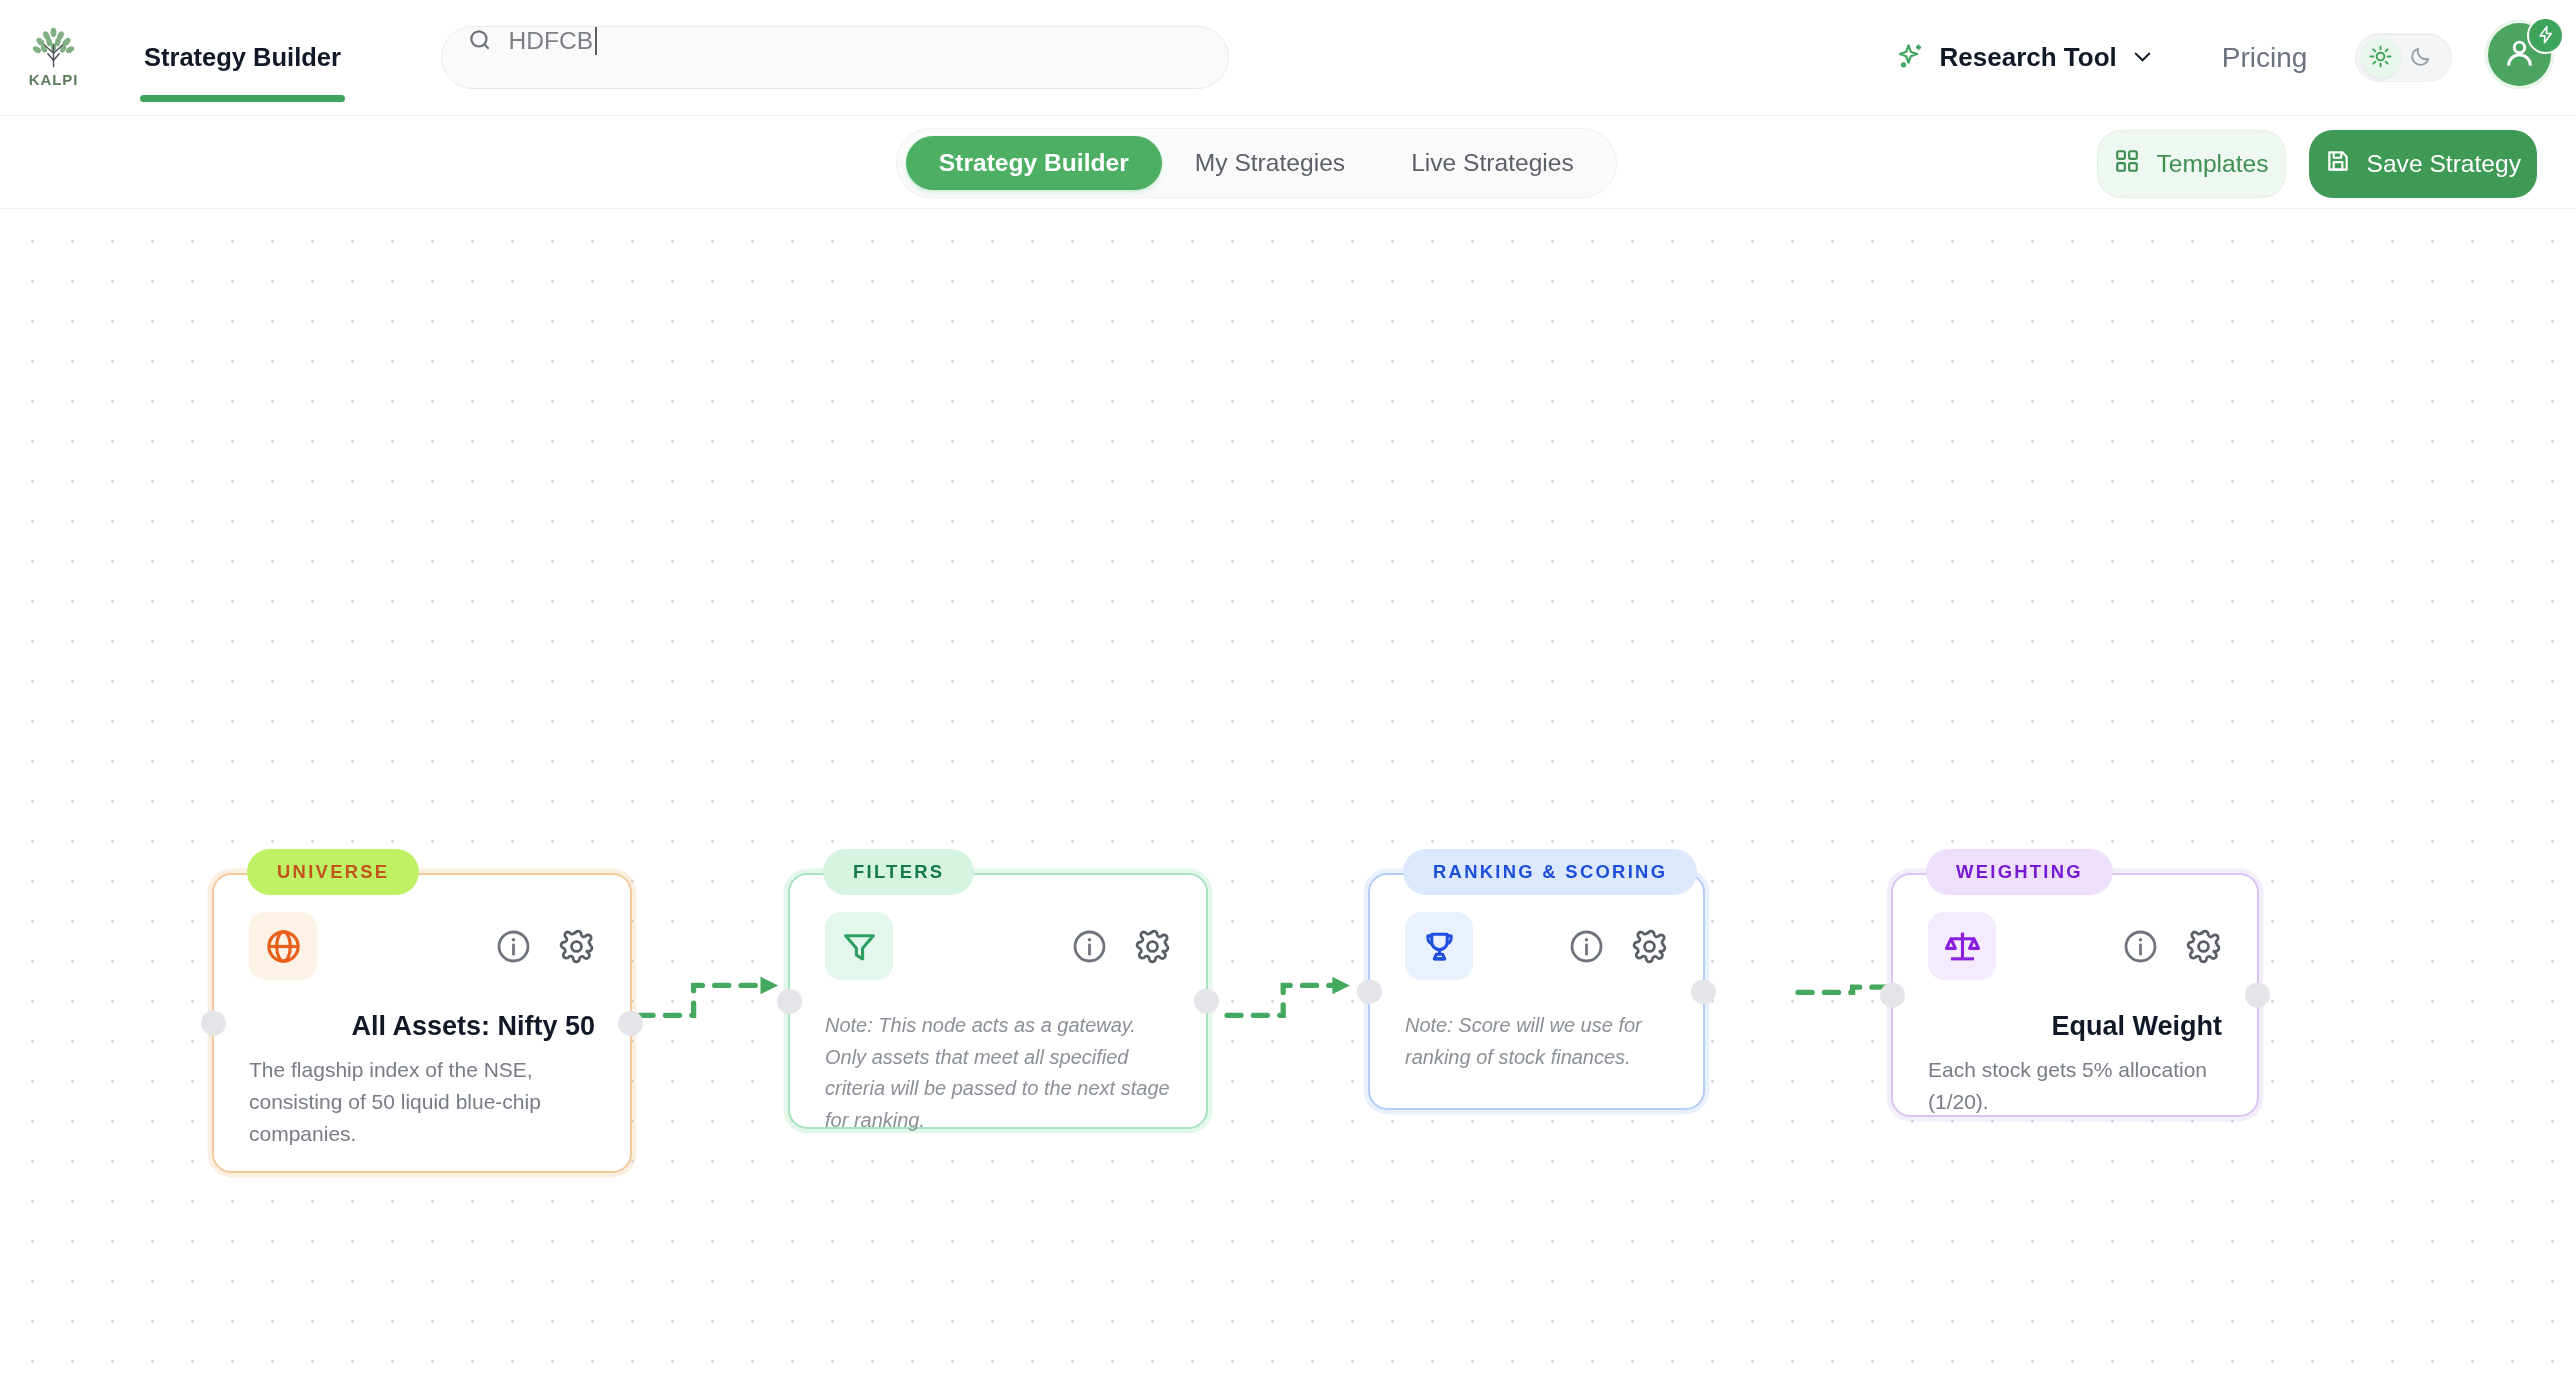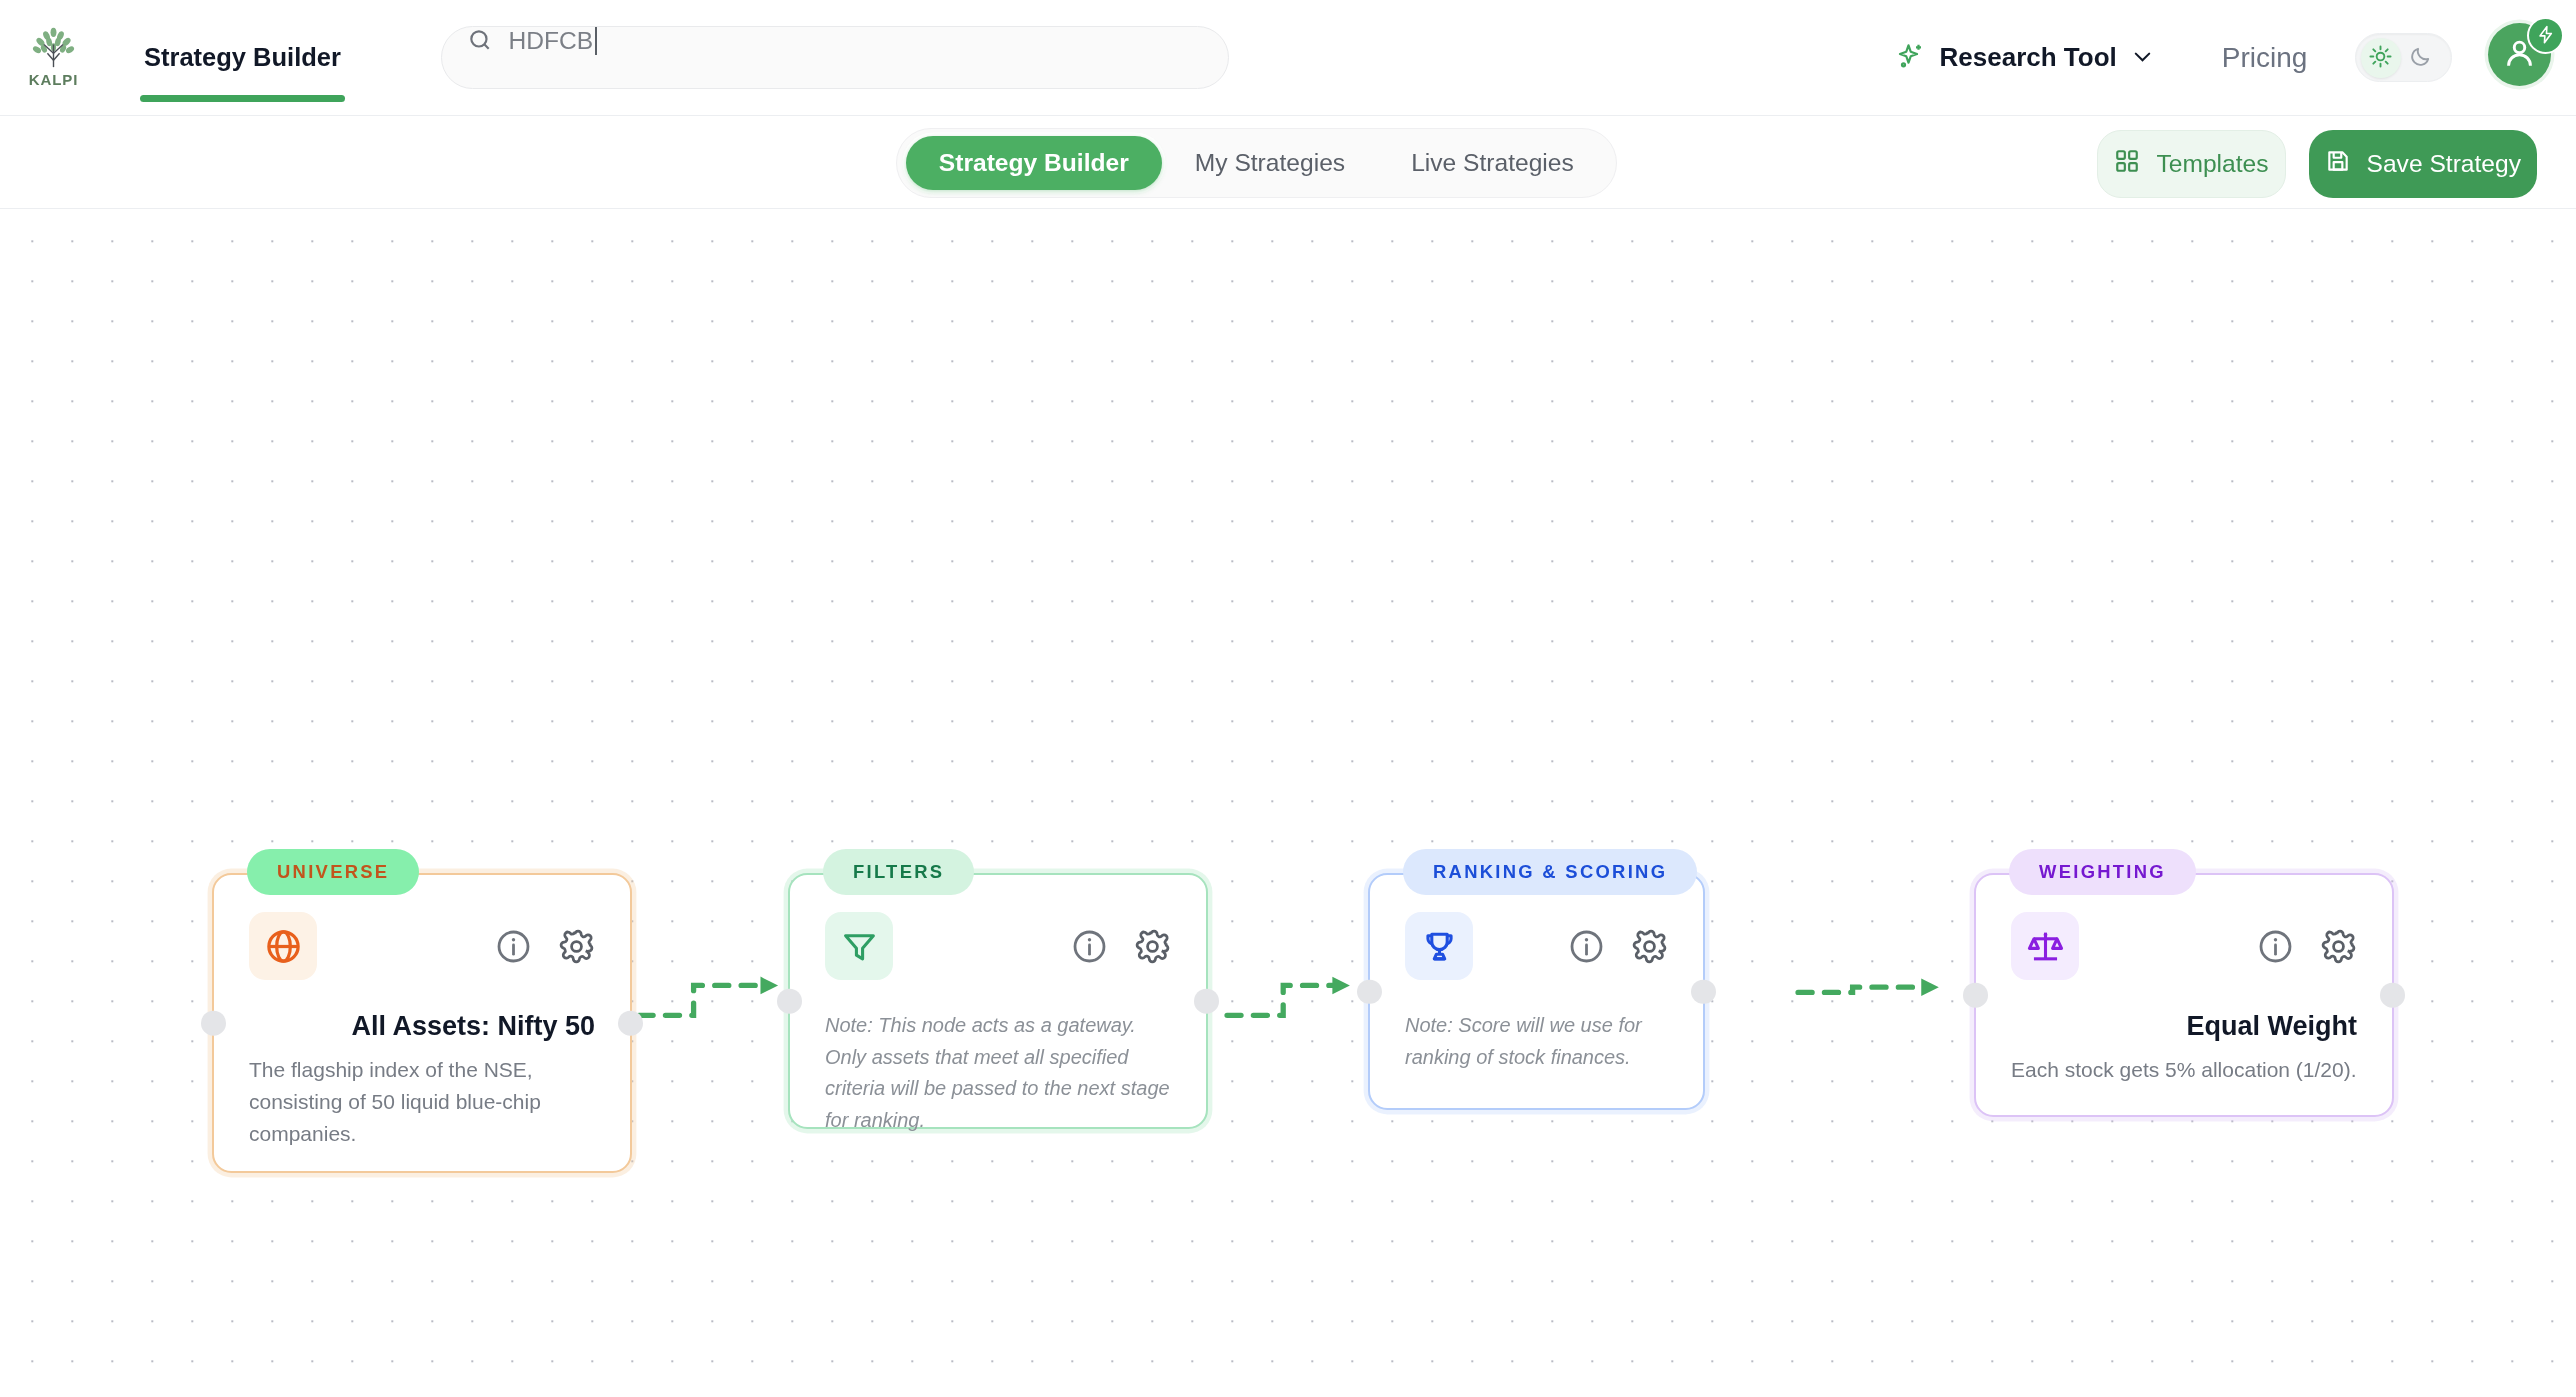--- a/index.html
+++ b/index.html
@@ -303,21 +303,21 @@
   <svg class="conn" style="left:1220px; top:764px; width:158px; height:53px;" viewBox="0 0 180 60">
     <path d="M8 48 L72 48 L72 14 L132 14" stroke="#44A95F" stroke-width="6" stroke-dasharray="16 14" fill="none" stroke-linecap="round"></path>
     <path d="M128 4 L148 14 L128 24 Z" fill="#44A95F"></path>
   </svg>
   <svg class="conn" style="left:1791px; top:764px; width:176px; height:53px;" viewBox="0 0 200 60">
     <path d="M8 22 L70 22 L70 16 L152 16" stroke="#44A95F" stroke-width="6" stroke-dasharray="16 14" fill="none" stroke-linecap="round"></path>
     <path d="M148 6 L168 16 L148 26 Z" fill="#44A95F"></path>
   </svg>
 
   <div class="node" style="left:212px; top:664px; width:420px; height:300px; border-color:#F3C99A; box-shadow:0 0 0 4.4px rgba(243,201,154,0.30);">
-    <div class="node-badge" style="background:#86efac; color:#C2541C;">UNIVERSE</div>
+    <div class="node-badge" style="background:#bef264; color:#C2541C;">UNIVERSE</div>
     <div class="handle left"></div>
     <div class="handle right"></div>
     <div class="node-top">
       <div class="node-ico" style="background:#FDF2E6;">
         <svg width="39" height="39" viewBox="0 0 24 24" fill="none" stroke="#E8601C" stroke-width="2">
           <circle cx="12" cy="12" r="9"></circle>
             <path d="M3 12h18"></path>
           <ellipse cx="12" cy="12" rx="4.2" ry="9"></ellipse>
         </svg>
       </div>
@@ -403,21 +403,21 @@
             <path d="M19.2 14.3a1.6 1.6 0 0 0 .3 1.8l.1.1a2 2 0 1 1-2.8 2.8l-.1-.1a1.6 1.6 0 0 0-1.8-.3 1.6 1.6 0 0 0-1 1.5V20a2 2 0 1 1-4 0v-.1a1.6 1.6 0 0 0-1-1.5 1.6 1.6 0 0 0-1.8.3l-.1.1a2 2 0 1 1-2.8-2.8l.1-.1a1.6 1.6 0 0 0 .3-1.8 1.6 1.6 0 0 0-1.5-1H4a2 2 0 1 1 0-4h.1a1.6 1.6 0 0 0 1.5-1 1.6 1.6 0 0 0-.3-1.8l-.1-.1a2 2 0 1 1 2.8-2.8l.1.1a1.6 1.6 0 0 0 1.8.3H10a1.6 1.6 0 0 0 1-1.5V4a2 2 0 1 1 4 0v.1a1.6 1.6 0 0 0 1 1.5 1.6 1.6 0 0 0 1.8-.3l.1-.1a2 2 0 1 1 2.8 2.8l-.1.1a1.6 1.6 0 0 0-.3 1.8V10a1.6 1.6 0 0 0 1.5 1H20a2 2 0 1 1 0 4h-.1a1.6 1.6 0 0 0-1.5 1Z"></path>
           </svg>
         </span>
       </div>
     </div>
     <div class="node-body">
       <div class="node-note">Note: Score will we use for ranking of stock finances.</div>
     </div>
   </div>
 
-  <div class="node" style="left:1974px; top:664px; width:420px; height:244px; border-color:#DCC3F6; box-shadow:0 0 0 4.4px rgba(220,195,246,0.30);">
+  <div class="node" style="left:1891px; top:664px; width:368px; height:244px; border-color:#DCC3F6; box-shadow:0 0 0 4.4px rgba(220,195,246,0.30);">
     <div class="node-badge" style="background:#EEE0FC; color:#7518D0;">WEIGHTING</div>
     <div class="handle left"></div>
     <div class="handle right"></div>
     <div class="node-top">
       <div class="node-ico" style="background:#F4ECFE;">
         <svg width="37" height="37" viewBox="0 0 24 24" fill="none" stroke="#8A1FE0" stroke-width="2" stroke-linejoin="round">
           <path d="M12 3v17"></path>
             <path d="M4.5 20h15"></path>
             <path d="M4.5 7h15"></path>
           <path d="M4.5 7 1.6 13.2h5.8Z"></path>

